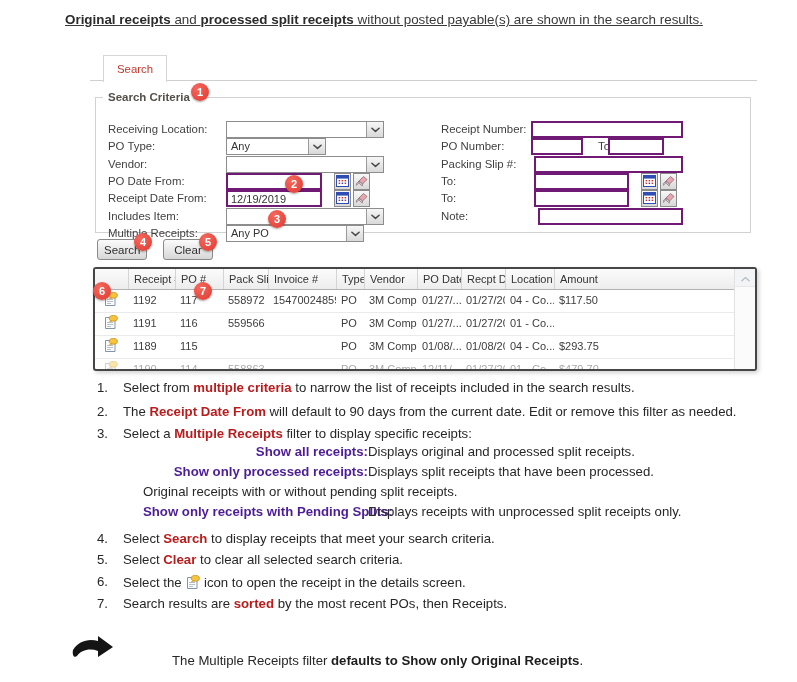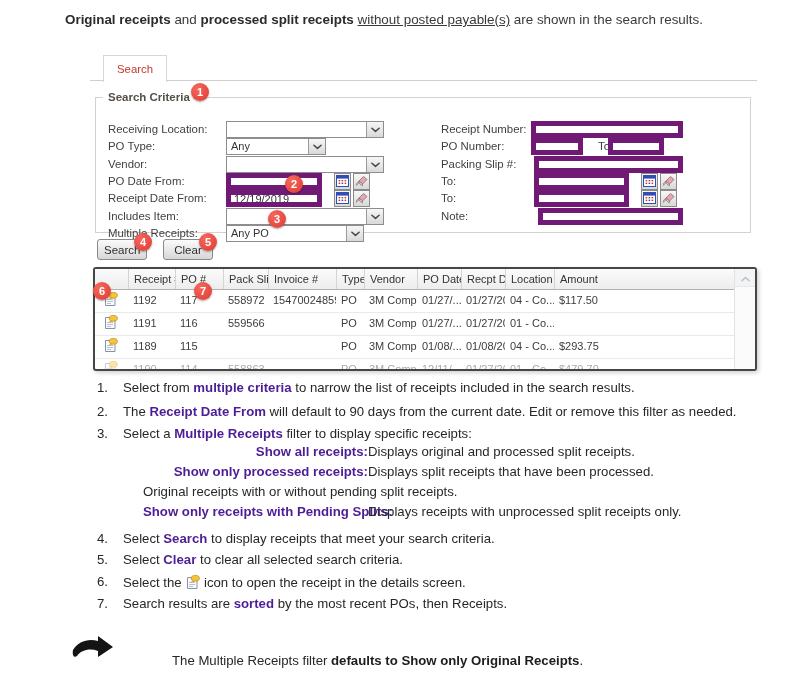--- a/index.html
+++ b/index.html
@@ -1,20 +1,20 @@
 <!DOCTYPE html>
 <html><head>
 <meta charset="utf-8">
 <style>
   html,body{margin:0;padding:0;background:#fff;}
   .page{position:relative;width:797px;height:682px;background:#fff;overflow:hidden;
         font-family:"Liberation Sans",sans-serif;color:#333;}
 
   
-  .intro{position:absolute;left:65px;top:12px;margin:0;font-size:13.4px;color:#393939;white-space:nowrap;}
+  .intro{position:absolute;left:65px;top:12px;margin:0;font-size:13.4px;color:#393939;white-space:nowrap;text-decoration:underline;}
   .intro b{color:#2b2b2b;}
   .intro .u{text-decoration:underline;}
 
   
   .panel{position:absolute;left:90px;top:55px;width:667px;height:322px;font-size:11.4px;color:#3f3f3f;}
   .tab{position:absolute;left:13px;top:0;height:26px;line-height:26px;padding:0 13px;background:#fff;
        border:1px solid #d6d6d6;border-bottom:none;color:#c5372c;z-index:3;cursor:pointer;}
   .tab-line{position:absolute;left:0;top:25px;width:667px;border-top:1px solid #cfcfcf;}
 
   .criteria{position:absolute;left:5px;top:36px;width:654px;height:140px;margin:0;padding:0;
@@ -24,21 +24,21 @@
   .flabel,.rlabel{position:absolute;height:17px;line-height:17px;white-space:nowrap;}
   .flabel{left:12px;}
   .rlabel{left:345px;}
   .tolabel{position:absolute;left:502px;height:17px;line-height:17px;}
 
   .select{position:absolute;height:17px;box-sizing:border-box;border:1px solid #8d8d8d;background:#fff;cursor:pointer;}
   .sel-val{position:absolute;left:4px;top:0;line-height:15px;font-size:11px;color:#333;white-space:nowrap;}
   .chev{position:absolute;right:0;top:0;bottom:0;width:16px;background:linear-gradient(#f6f6f6,#d9d9d9);
         border-left:1px solid #9a9a9a;display:flex;align-items:center;justify-content:center;}
 
-  .tinput{position:absolute;height:17px;box-sizing:border-box;border:5px solid #701a75;background:#fff;
+  .tinput{position:absolute;height:17px;box-sizing:border-box;border:2px solid #701a75;background:#fff;
           font-family:"Liberation Sans",sans-serif;font-size:11px;padding:0 3px;color:#333;}
   .icon-btn{position:absolute;width:17px;height:17px;box-sizing:border-box;border:1px solid #8a8a8a;
             background:linear-gradient(#f8f8f8,#d8d8d8);display:flex;align-items:center;justify-content:center;
             padding:0;cursor:pointer;}
 
   .btn{position:absolute;width:50px;height:21px;box-sizing:border-box;border:1px solid #8a8a8a;border-radius:3px;
        background:linear-gradient(#fbfbfb,#d7d7d7);font-family:"Liberation Sans",sans-serif;
        font-size:11.5px;color:#2e2e2e;text-align:center;cursor:pointer;}
 
   .badge{position:absolute;width:18px;height:18px;border-radius:50%;z-index:6;
@@ -68,21 +68,21 @@
   .c-loc{width:49px;}
   .c-amount{width:181px;}
   .scroll{position:absolute;right:0;top:0;width:20px;height:100px;background:#fbfbfb;border-left:1px solid #e2e2e2;}
   .scroll-btn{height:17px;display:flex;align-items:center;justify-content:center;
               background:#f3f4f6;border-bottom:1px solid #e8e8e8;cursor:pointer;}
   .doc-icon{display:inline-flex;vertical-align:-3px;}
 
   
   .step{position:absolute;left:97px;display:flex;font-size:13.2px;color:#272727;white-space:nowrap;}
   .step-num{width:26px;flex:none;}
-  .step b{color:#4c1d95;}
+  .step b{color:#b91c1c;}
   .filter-row{position:absolute;left:143px;display:flex;font-size:13.2px;color:#272727;white-space:nowrap;}
   .filter-term{width:225px;flex:none;font-weight:bold;color:#4c1d95;text-align:right;}
 
   .note-arrow{position:absolute;left:72px;top:635px;}
   .note-text{position:absolute;left:172px;top:640px;font-size:13.2px;color:#272727;white-space:nowrap;}
   .note-text b{color:#1d1d1d;}
 </style>
 </head>
 <body>
 

